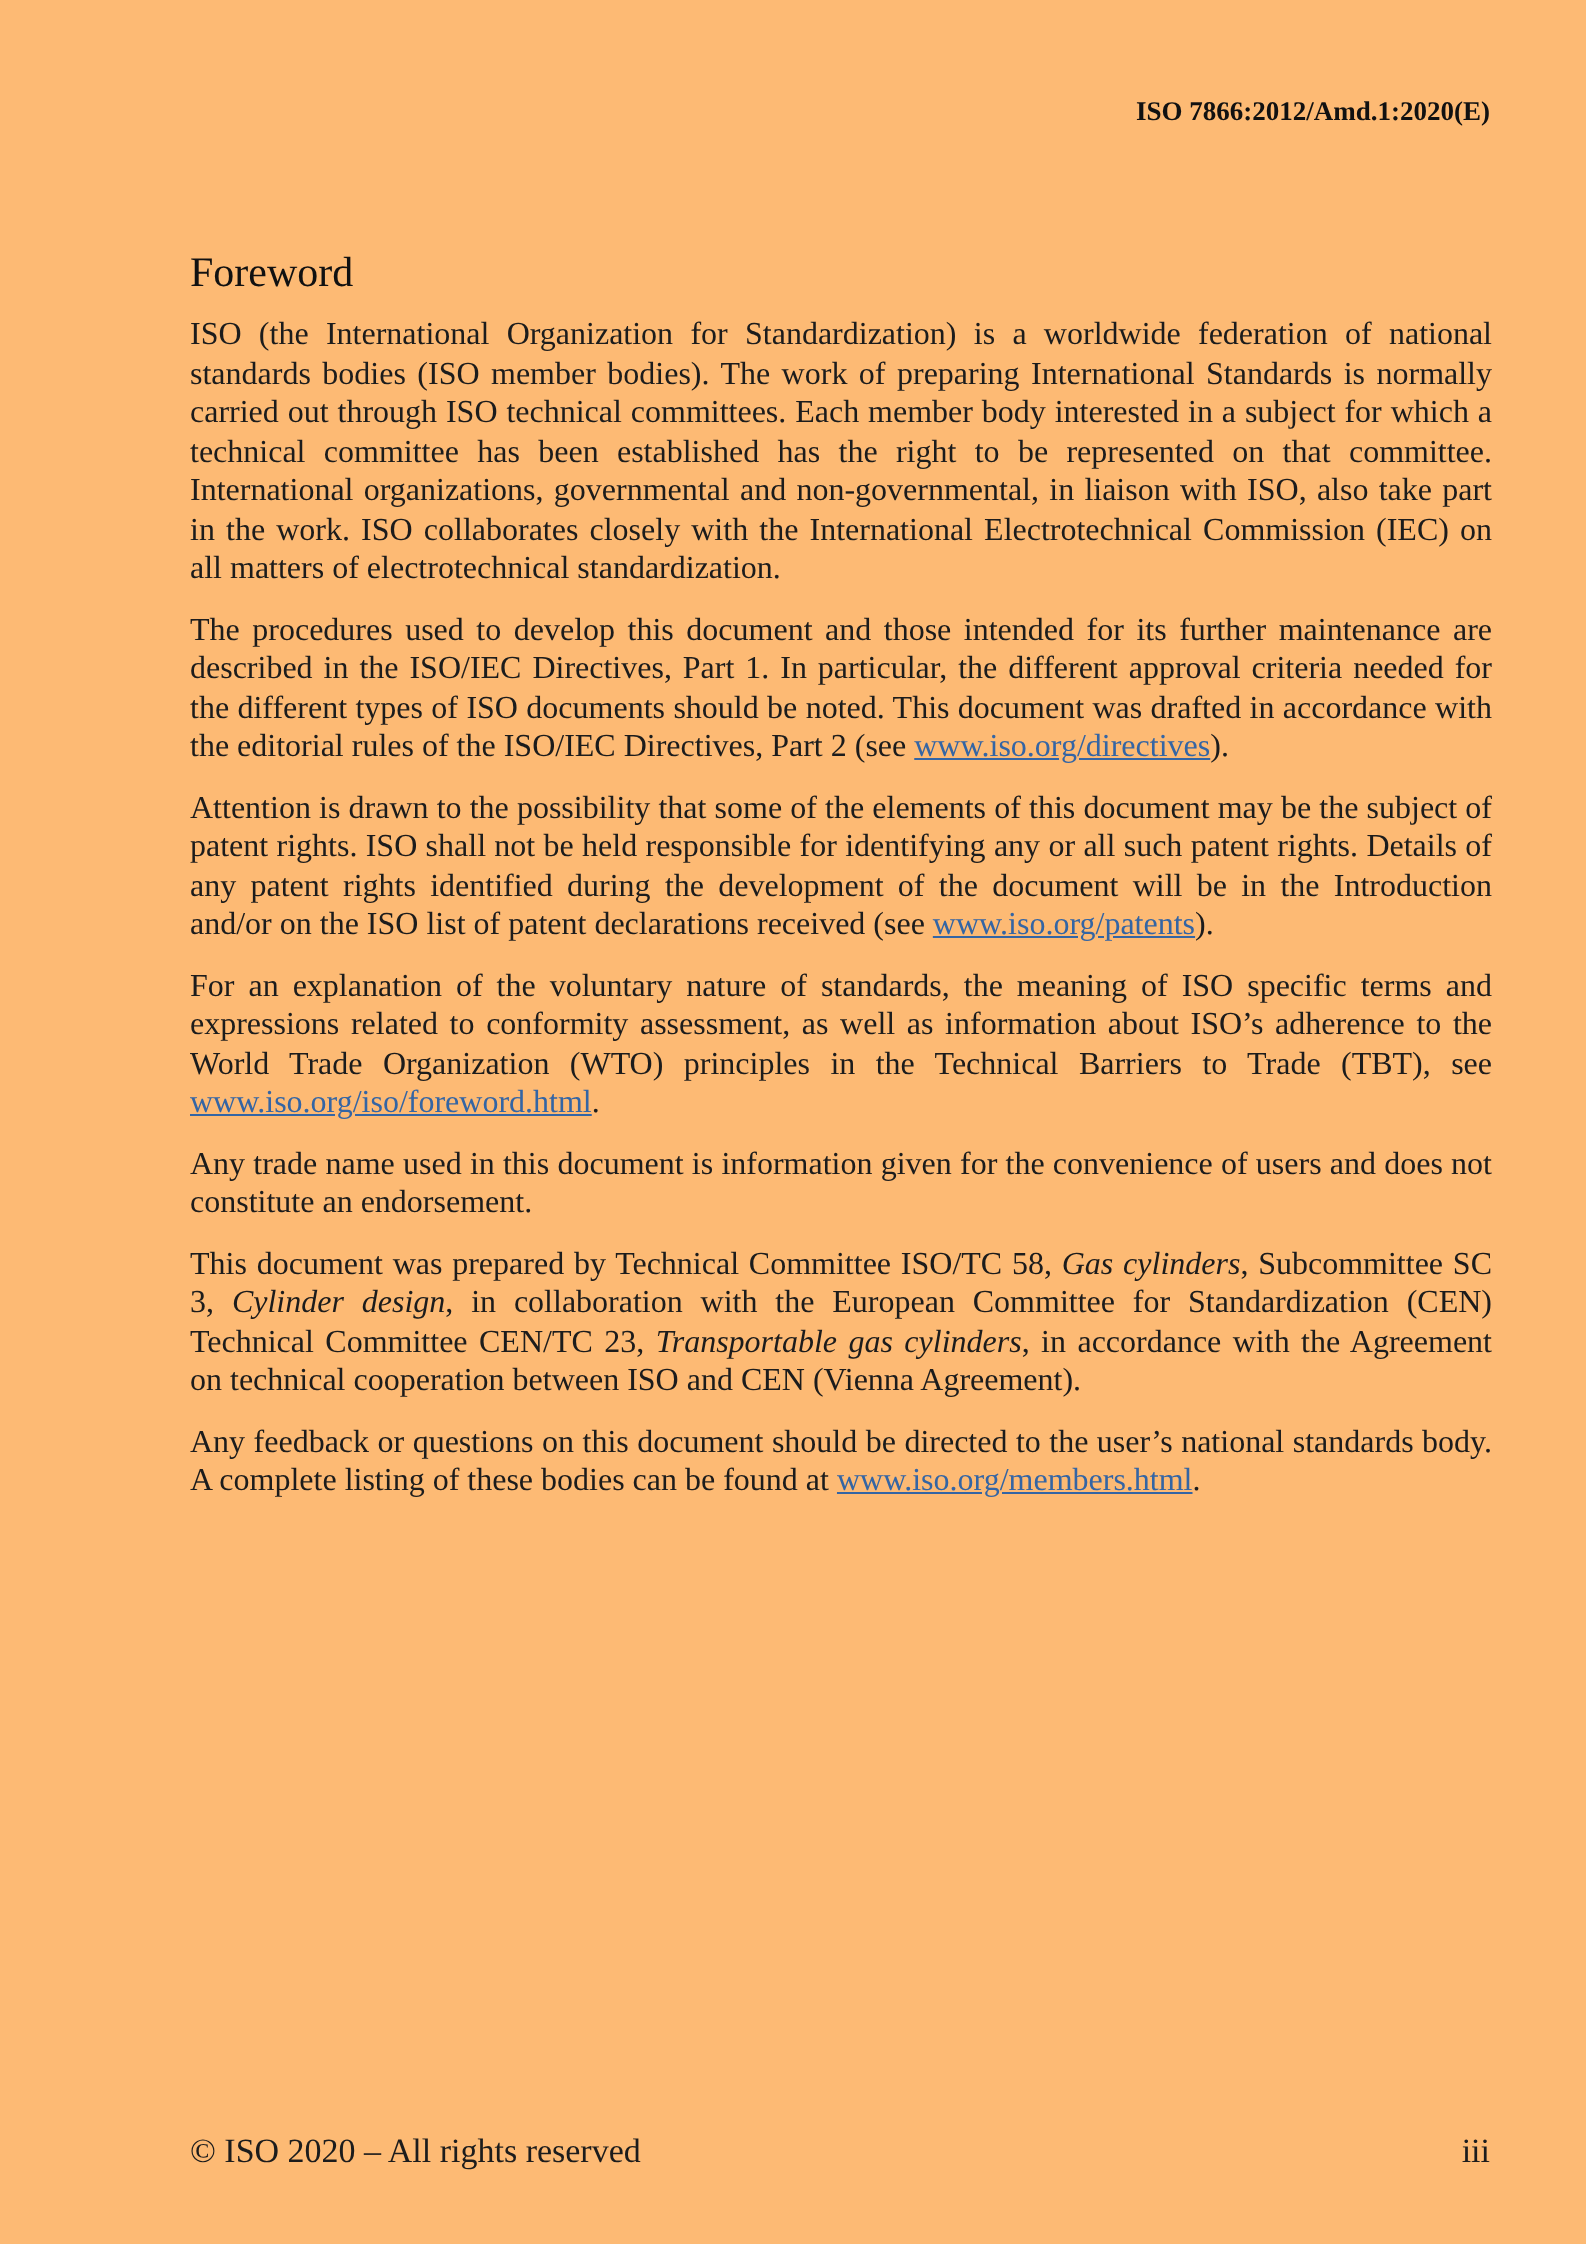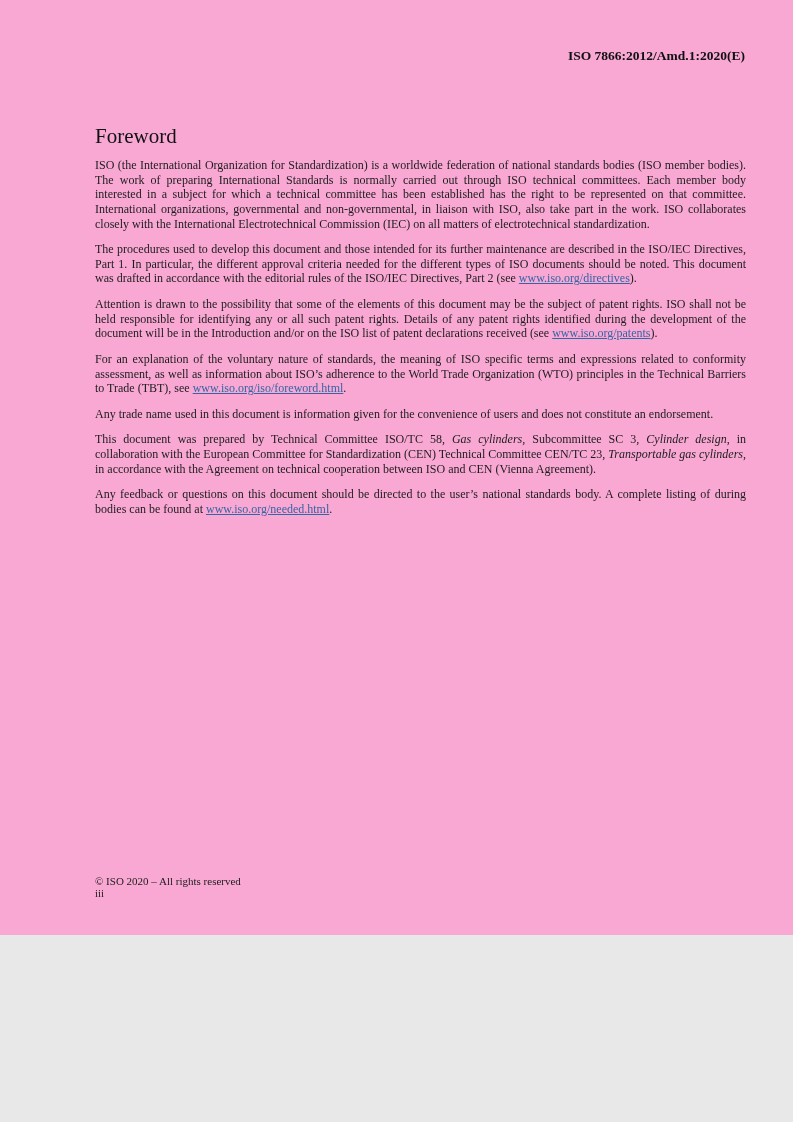--- a/index.html
+++ b/index.html
@@ -3,23 +3,23 @@
 <meta charset="utf-8">
 <style>
   html, body {
     margin: 0;
     padding: 0;
     background: #e8e8e8;
   }
   .page {
     position: relative;
     width: 793px;
-    height: 935px;
+    height: 1122px;
     margin: 0 auto;
-    background: #f9a8d4;
+    background: #fdba74;
     font-family: "Liberation Serif", serif;
     color: #1c1c1c;
     overflow: hidden;
     box-sizing: border-box;
   }
   .header {
     position: absolute;
     top: 48px;
     left: 95px;
     right: 48px;
@@ -37,63 +37,62 @@
     color: #111;
   }
   .content {
     position: absolute;
     top: 158px;
     left: 95px;
     width: 651px;
   }
   .para {
     margin: 0 0 11px 0;
-    font-size: 12px;
+    font-size: 16px;
     line-height: 1.22;
     text-align: justify;
     color: #1c1c1c;
   }
   .para a {
     color: var(--link-color, #3465a4);
     text-decoration: underline;
     cursor: pointer;
   }
   .para em {
     margin-top: 16px;
   }
   .footer {
     position: absolute;
     left: 95px;
     right: 48px;
     bottom: 36px;
     display: flex;
     justify-content: space-between;
     align-items: baseline;
-    font-size: 11px;
+    font-size: 17px;
     color: #1c1c1c;
-    flex-direction: column;
   }
 </style>
 </head>
 <body>
 
 <div class="page">
 
   <div class="header">ISO 7866:2012/Amd.1:2020(E)</div>
 
   <h1 class="doc-title">Foreword</h1>
 
   <div class="content">
       <p class="para"><span>ISO (the International Organization for Standardization) is a worldwide federation of national standards bodies (ISO member bodies). The work of preparing International Standards is normally carried out through ISO technical committees. Each member body interested in a subject for which a technical committee has been established has the right to be represented on that committee. International organizations, governmental and non-governmental, in liaison with ISO, also take part in the work. ISO collaborates closely with the International Electrotechnical Commission (IEC) on all matters of electrotechnical standardization.</span></p>
       <p class="para"><span>The procedures used to develop this document and those intended for its further maintenance are described in the ISO/IEC Directives, Part 1. In particular, the different approval criteria needed for the different types of ISO documents should be noted. This document was drafted in accordance with the editorial rules of the ISO/IEC Directives, Part 2 (see </span><a href="#">www.iso.org/directives</a><span>).</span></p>
       <p class="para"><span>Attention is drawn to the possibility that some of the elements of this document may be the subject of patent rights. ISO shall not be held responsible for identifying any or all such patent rights. Details of any patent rights identified during the development of the document will be in the Introduction and/or on the ISO list of patent declarations received (see </span><a href="#">www.iso.org/patents</a><span>).</span></p>
       <p class="para"><span>For an explanation of the voluntary nature of standards, the meaning of ISO specific terms and expressions related to conformity assessment, as well as information about ISO’s adherence to the World Trade Organization (WTO) principles in the Technical Barriers to Trade (TBT), see </span><a href="#">www.iso.org/iso/foreword.html</a><span>.</span></p>
       <p class="para"><span>Any trade name used in this document is information given for the convenience of users and does not constitute an endorsement.</span></p>
       <p class="para"><span>This document was prepared by Technical Committee ISO/TC 58, </span><em>Gas cylinders</em><span>, Subcommittee SC 3, </span><em>Cylinder design</em><span>, in collaboration with the European Committee for Standardization (CEN) Technical Committee CEN/TC 23, </span><em>Transportable gas cylinders</em><span>, in accordance with the Agreement on technical cooperation between ISO and CEN (Vienna Agreement).</span></p>
-      <p class="para"><span>Any feedback or questions on this document should be directed to the user’s national standards body. A complete listing of during bodies can be found at </span><a href="#">www.iso.org/needed.html</a><span>.</span></p>
+      <p class="para"><span>Any feedback or questions on this document should be directed to the user’s national standards body. A complete listing of these bodies can be found at </span><a href="#">www.iso.org/members.html</a><span>.</span></p>
     </div>
 
   <div class="footer">
     <span>© ISO 2020 – All rights reserved</span>
     <span>iii</span>
   </div>
 
 </div>
 
 </body></html>

